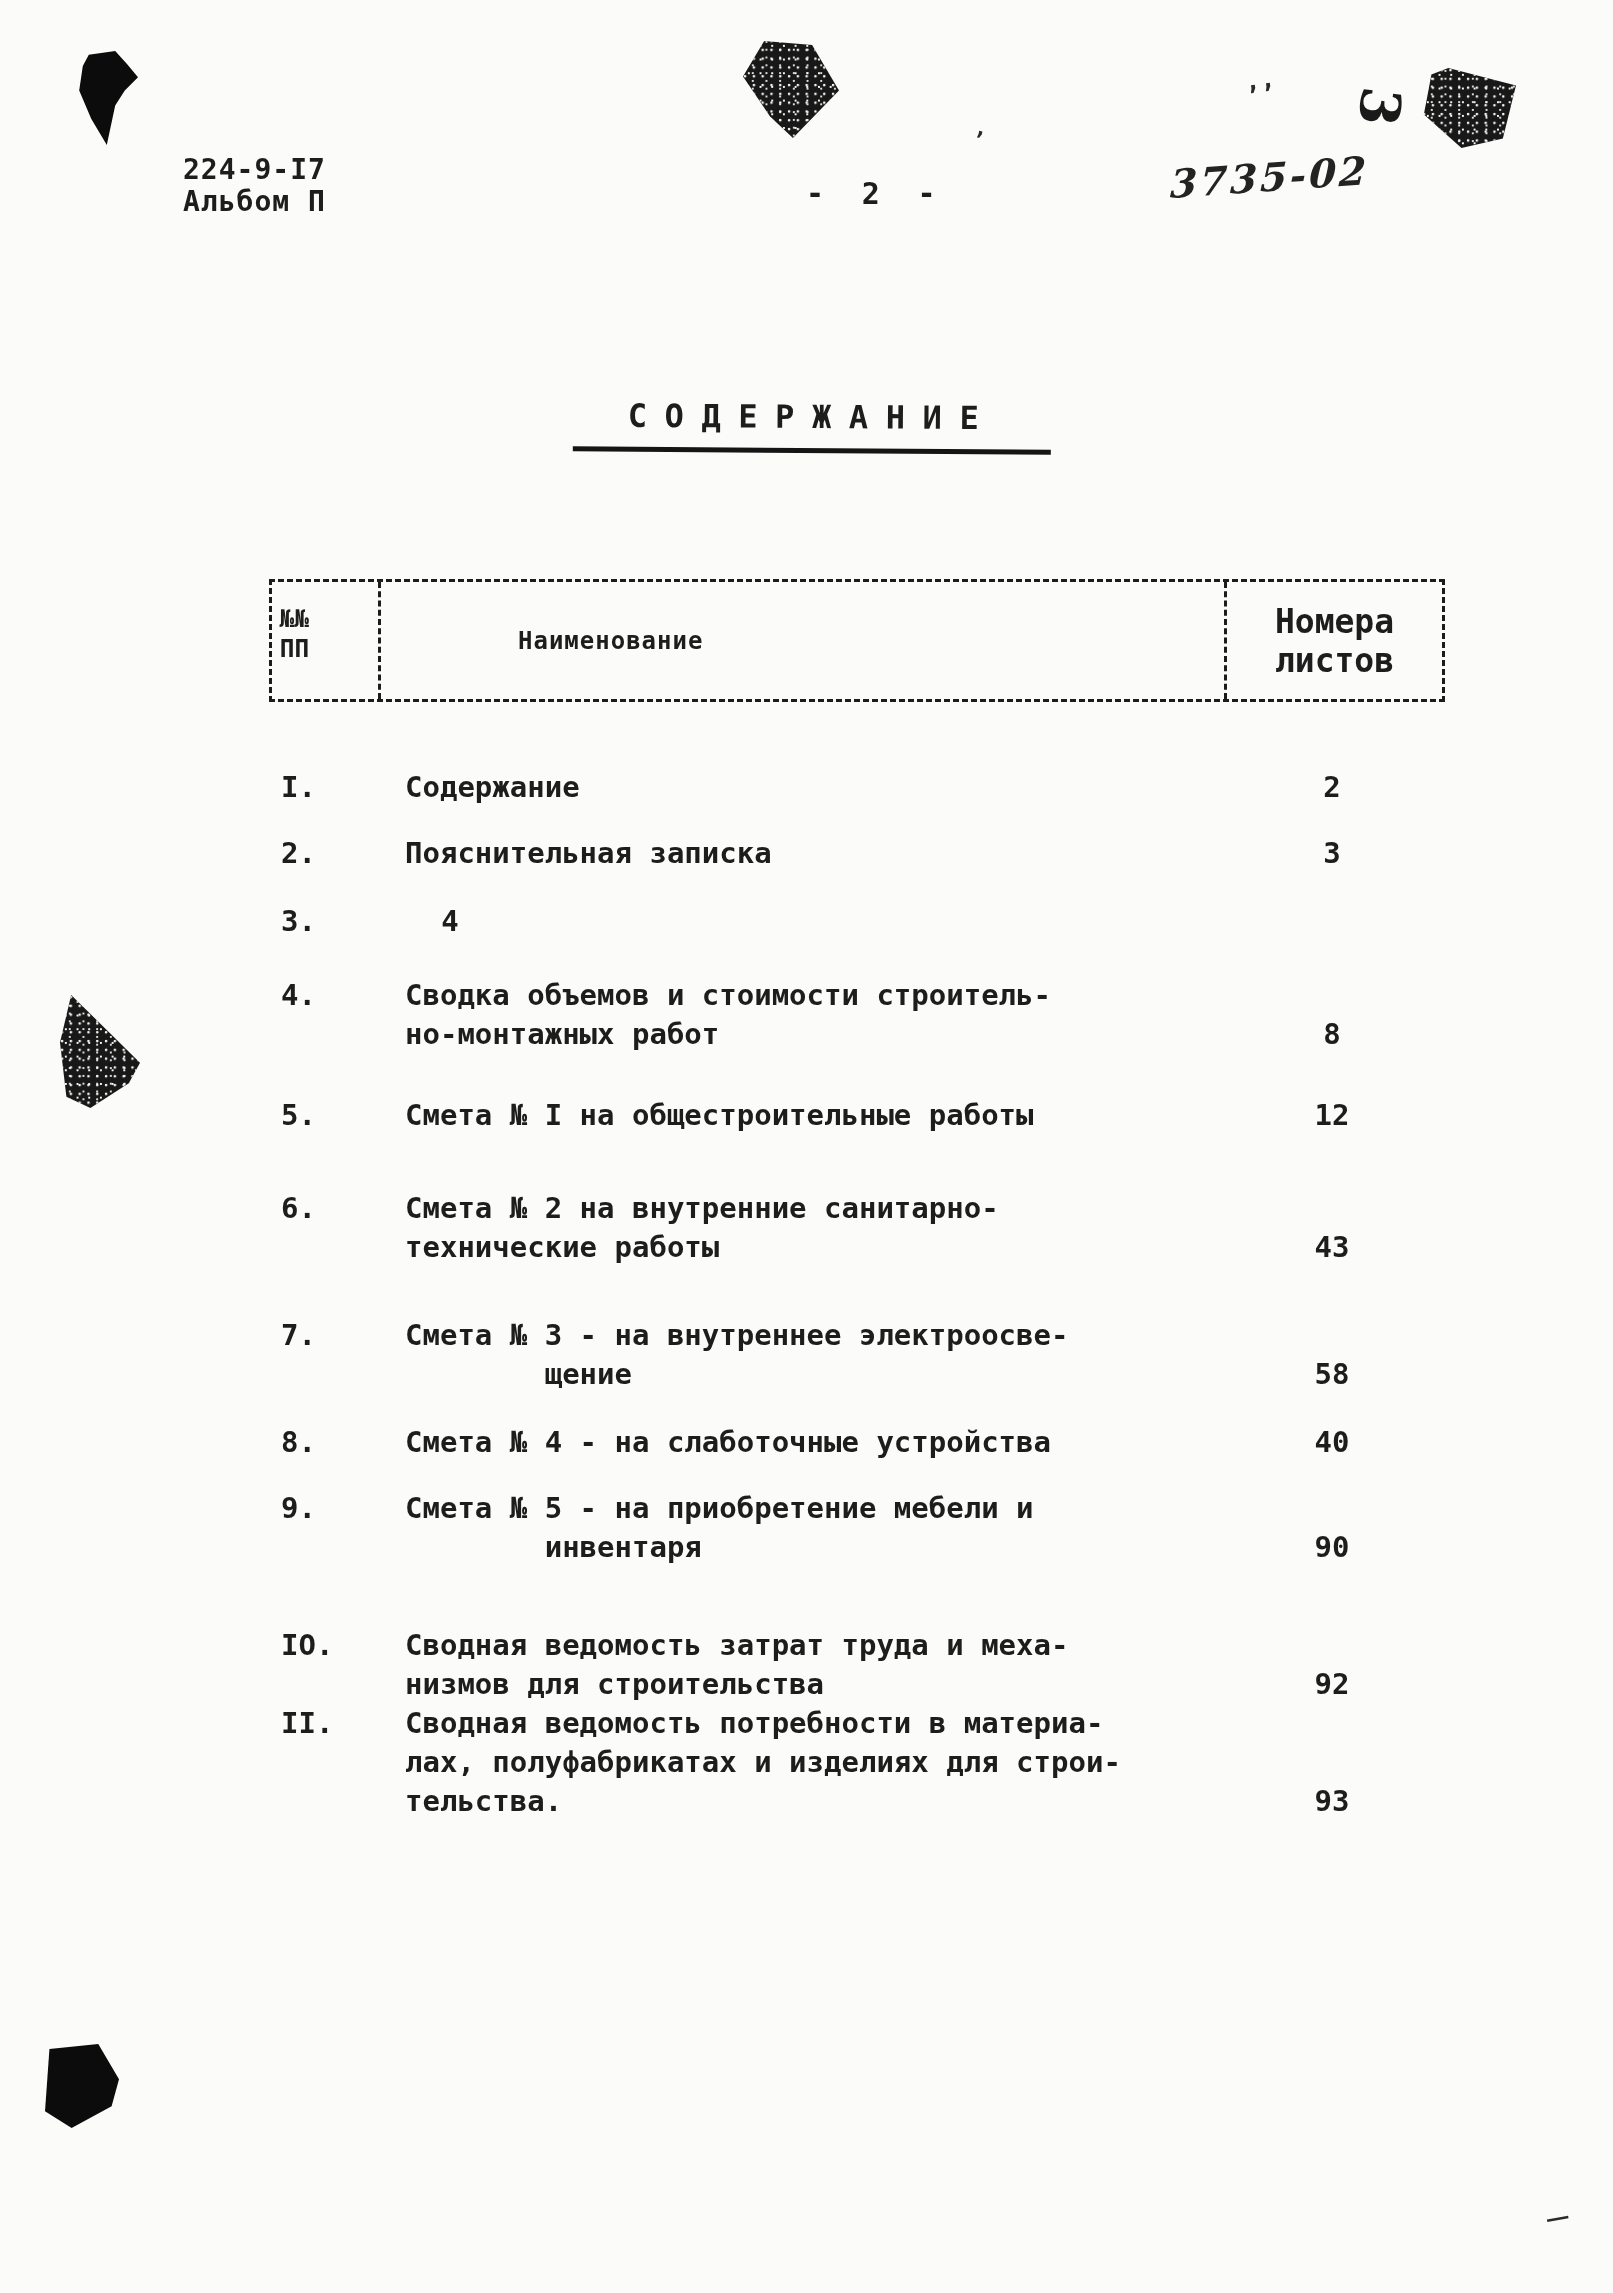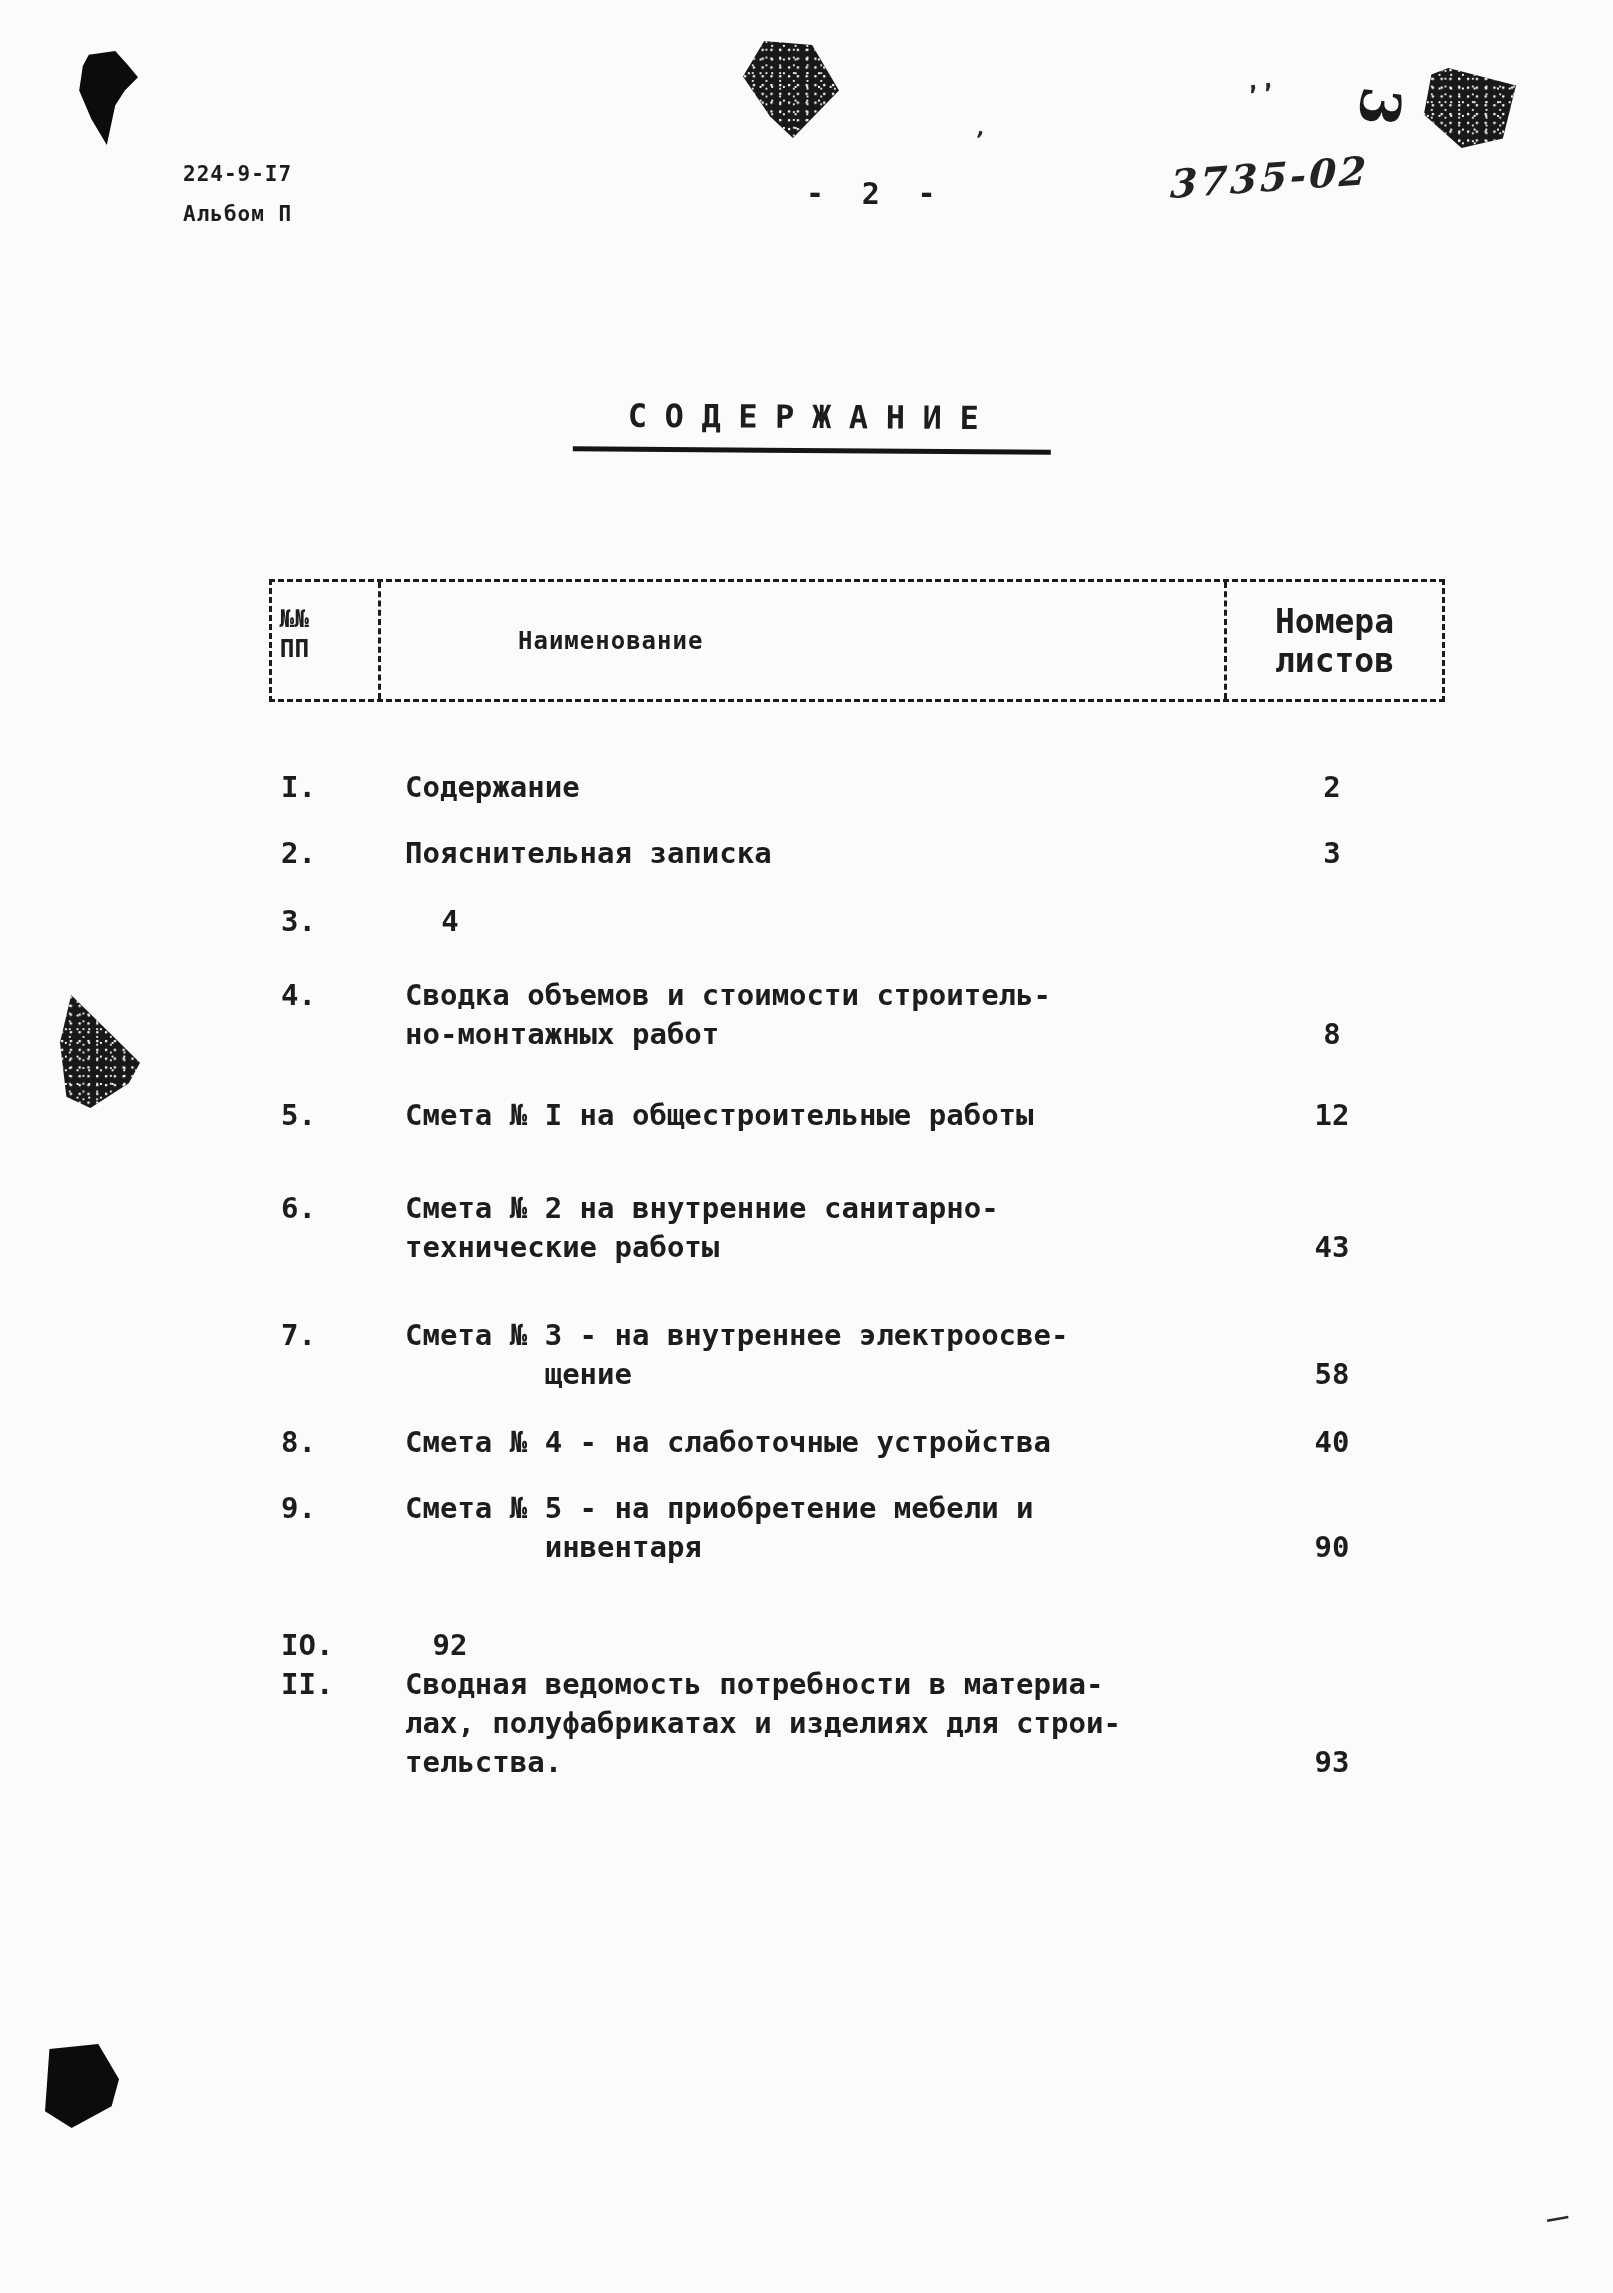--- a/index.html
+++ b/index.html
@@ -9,21 +9,21 @@
     background:#fbfbf9;
     overflow:hidden;
     font-family:"DejaVu Sans Mono", monospace;
     font-weight:bold;
     color:#1d1d1d;
   }
 
   
   .doc-code {
     position:absolute; left:183px; top:154px;
-    font-size:21px; line-height:40px; white-space:pre-line;
+    font-size:28px; line-height:32px; white-space:pre-line;
     letter-spacing:1px;
   }
   .page-num {
     position:absolute; left:806px; top:176px;
     font-size:30px; letter-spacing:9.8px;
   }
   .hand-code {
     position:absolute; left:1170px; top:154px;
     font-family:"DejaVu Serif", serif; font-style:italic; font-weight:bold;
     font-size:39px; letter-spacing:2.9px; color:#232323;
@@ -208,20 +208,22 @@
       <div class="c-sheets">40</div>
     </div>
     <div class="trow">
       <div class="c-num">9.</div>
       <div class="c-name">Смета № 5 - на приобретение мебели и
         инвентаря</div>
       <div class="c-sheets">90</div>
     </div>
     <div class="trow">
       <div class="c-num">IO.</div>
+      <div class="c-name">Сводная ведомость затрат труда и меха-
+низмов для строительства</div>
       <div class="c-sheets">92</div>
     </div>
     <div class="trow">
       <div class="c-num">II.</div>
       <div class="c-name">Сводная ведомость потребности в материа-
 лах, полуфабрикатах и изделиях для строи-
 тельства.</div>
       <div class="c-sheets">93</div>
     </div>
   </div>

